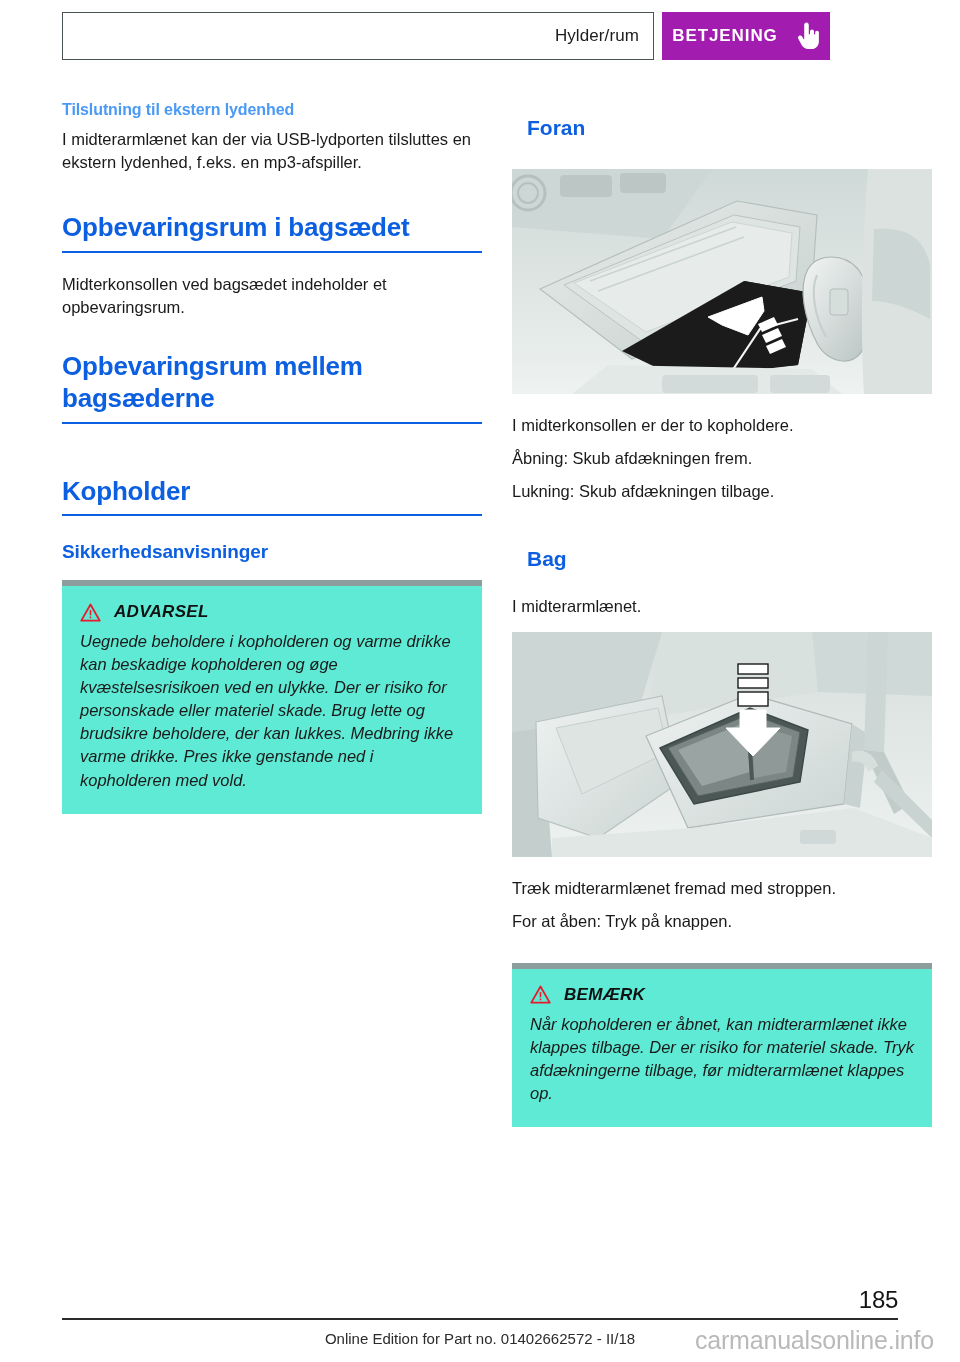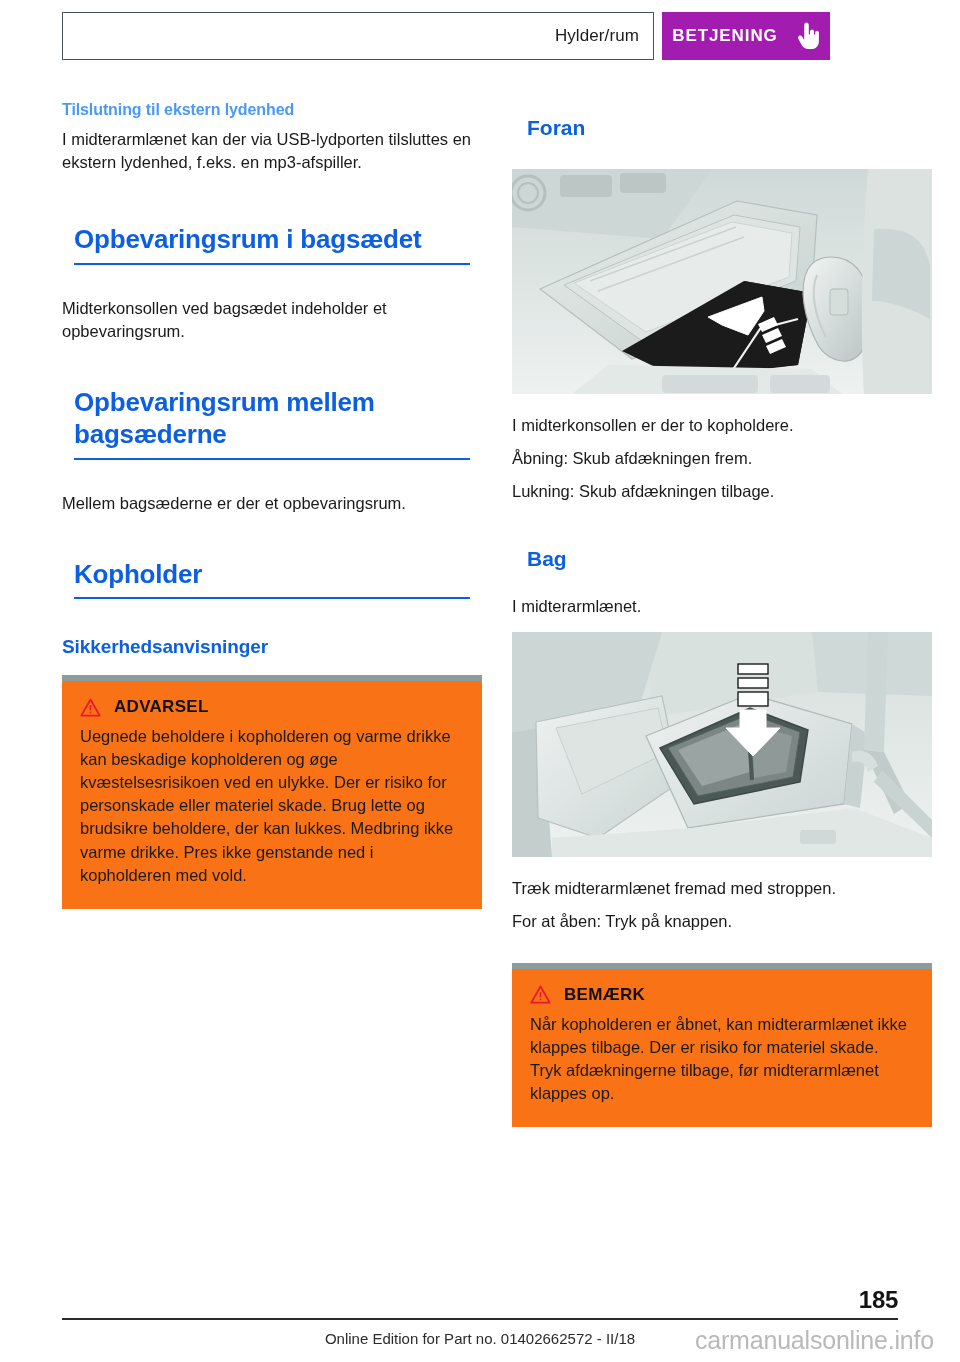--- a/index.html
+++ b/index.html
@@ -67,21 +67,21 @@
   }
   .col-left  { left: 62px; }
   .col-right { left: 512px; }
 
   
   h1.h-main {
     font-size: 26px;
     font-weight: bold;
     color: #0b5fe0;
     line-height: 1.22;
-    margin: 12px;
+    margin: 0;
     padding: 0 0 7px 0;
     border-bottom: 2.5px solid #0b5fe0;
     letter-spacing: -0.2px;
   }
   h2.h-sub {
     font-size: 16px;
     font-weight: bold;
     color: #4a9af5;
     margin: 0;
     line-height: 1.25;
@@ -115,24 +115,25 @@
   .sp-14 { height: 14px; }
   .sp-16 { height: 16px; }
   .sp-20 { height: 20px; }
   .sp-24 { height: 24px; }
   .sp-28 { height: 28px; }
   .sp-32 { height: 32px; }
   .sp-38 { height: 38px; }
 
   
   .notebox {
-    background: #f97316;
+    background: #5eead4;
     border-top: 6px solid #8d9c9c;
     padding: 16px 18px 22px 18px;
     box-sizing: border-box;
+    font-style: italic;
   }
   .notebox-title {
     display: flex;
     align-items: center;
     gap: 13px;
     margin-bottom: 8px;
   }
   .warn-icon { display: block; width: 21px; height: 19px; flex: 0 0 auto; }
   .notebox-title-text {
     font-size: 17px;
@@ -164,21 +165,21 @@
     top: 1318px;
     width: 836px;
     height: 2px;
     background: #2b2b2b;
   }
   .page-number {
     position: absolute;
     right: 62px;
     top: 1286px;
     font-size: 24px;
-    font-weight: bold;
+    font-weight: normal;
     color: #141414;
     letter-spacing: -0.3px;
   }
   .footer-line {
     position: absolute;
     left: 0;
     top: 1330px;
     width: 960px;
     text-align: center;
     font-size: 15px;
@@ -221,21 +222,20 @@
   <div class="sp-38"></div>
 
   <h1 class="h-main">Opbevaringsrum i bagsædet</h1>
   <div class="sp-20"></div>
   <p class="body">Midterkonsollen ved bagsædet indeholder et opbevaringsrum.</p>
 
   <div class="sp-32"></div>
 
   <h1 class="h-main">Opbevaringsrum mellem bagsæderne</h1>
   <div class="sp-20"></div>
-  <p class="body">Mellem bagsæderne er der et opbevaringsrum.</p>
 
   <div class="sp-32"></div>
 
   <h1 class="h-main">Kopholder</h1>
   <div class="sp-24"></div>
   <h2 class="h-sub-strong">Sikkerhedsanvisninger</h2>
   <div class="sp-16"></div>
 
   <div class="notebox">
     <div class="notebox-title">

